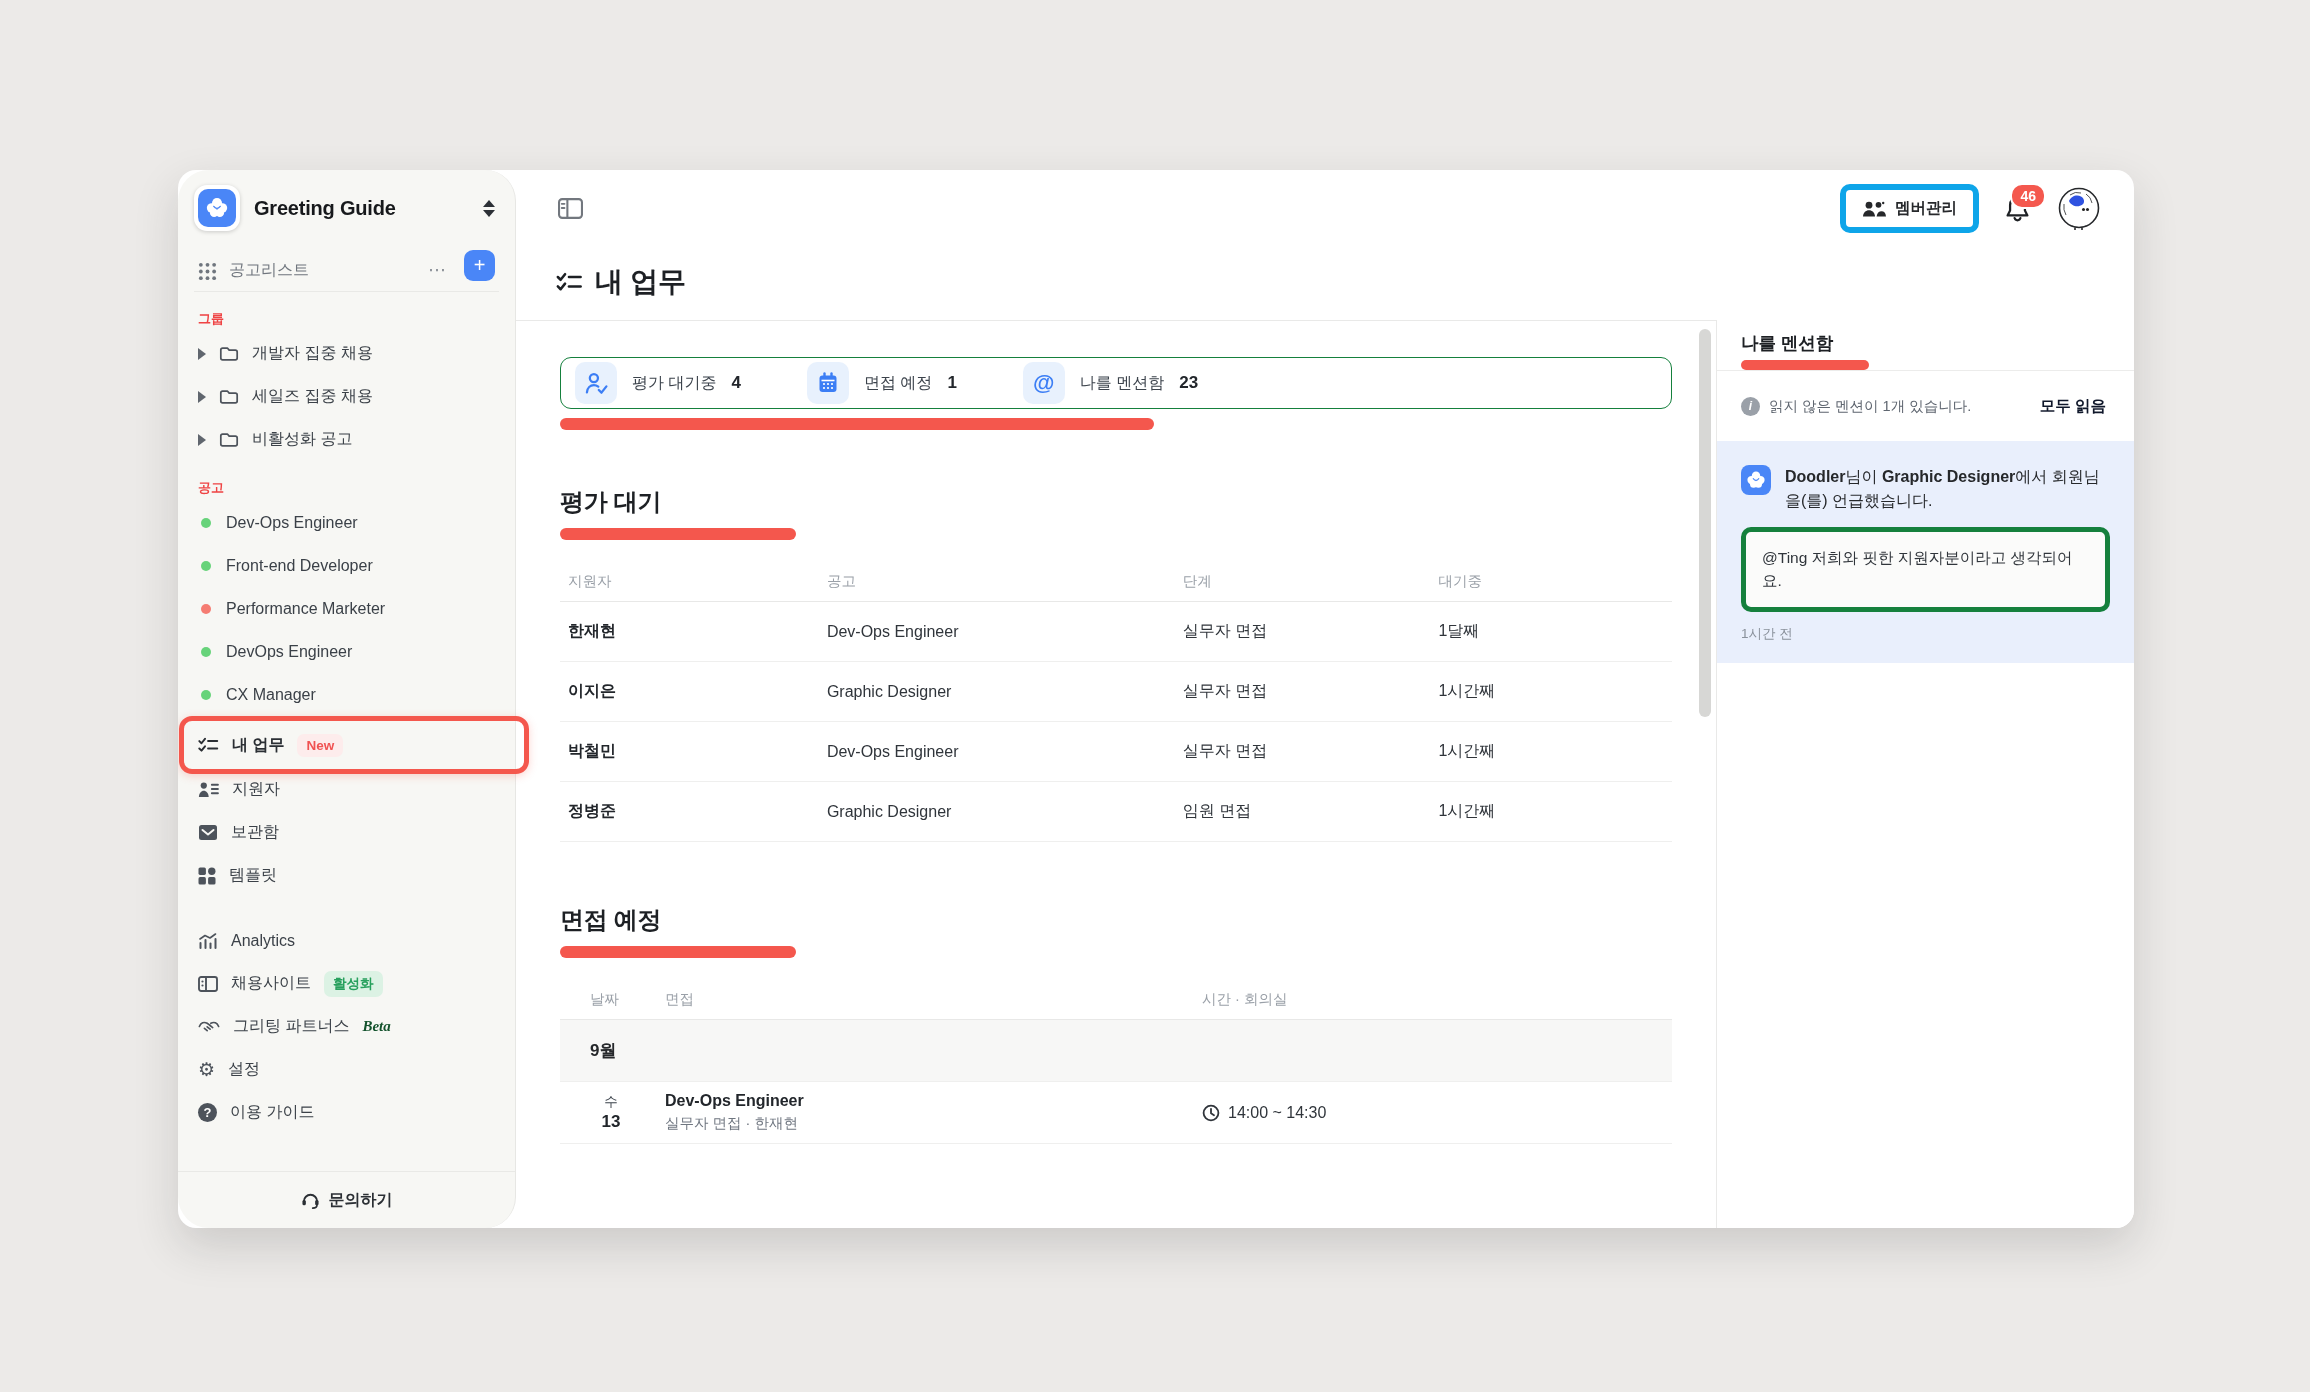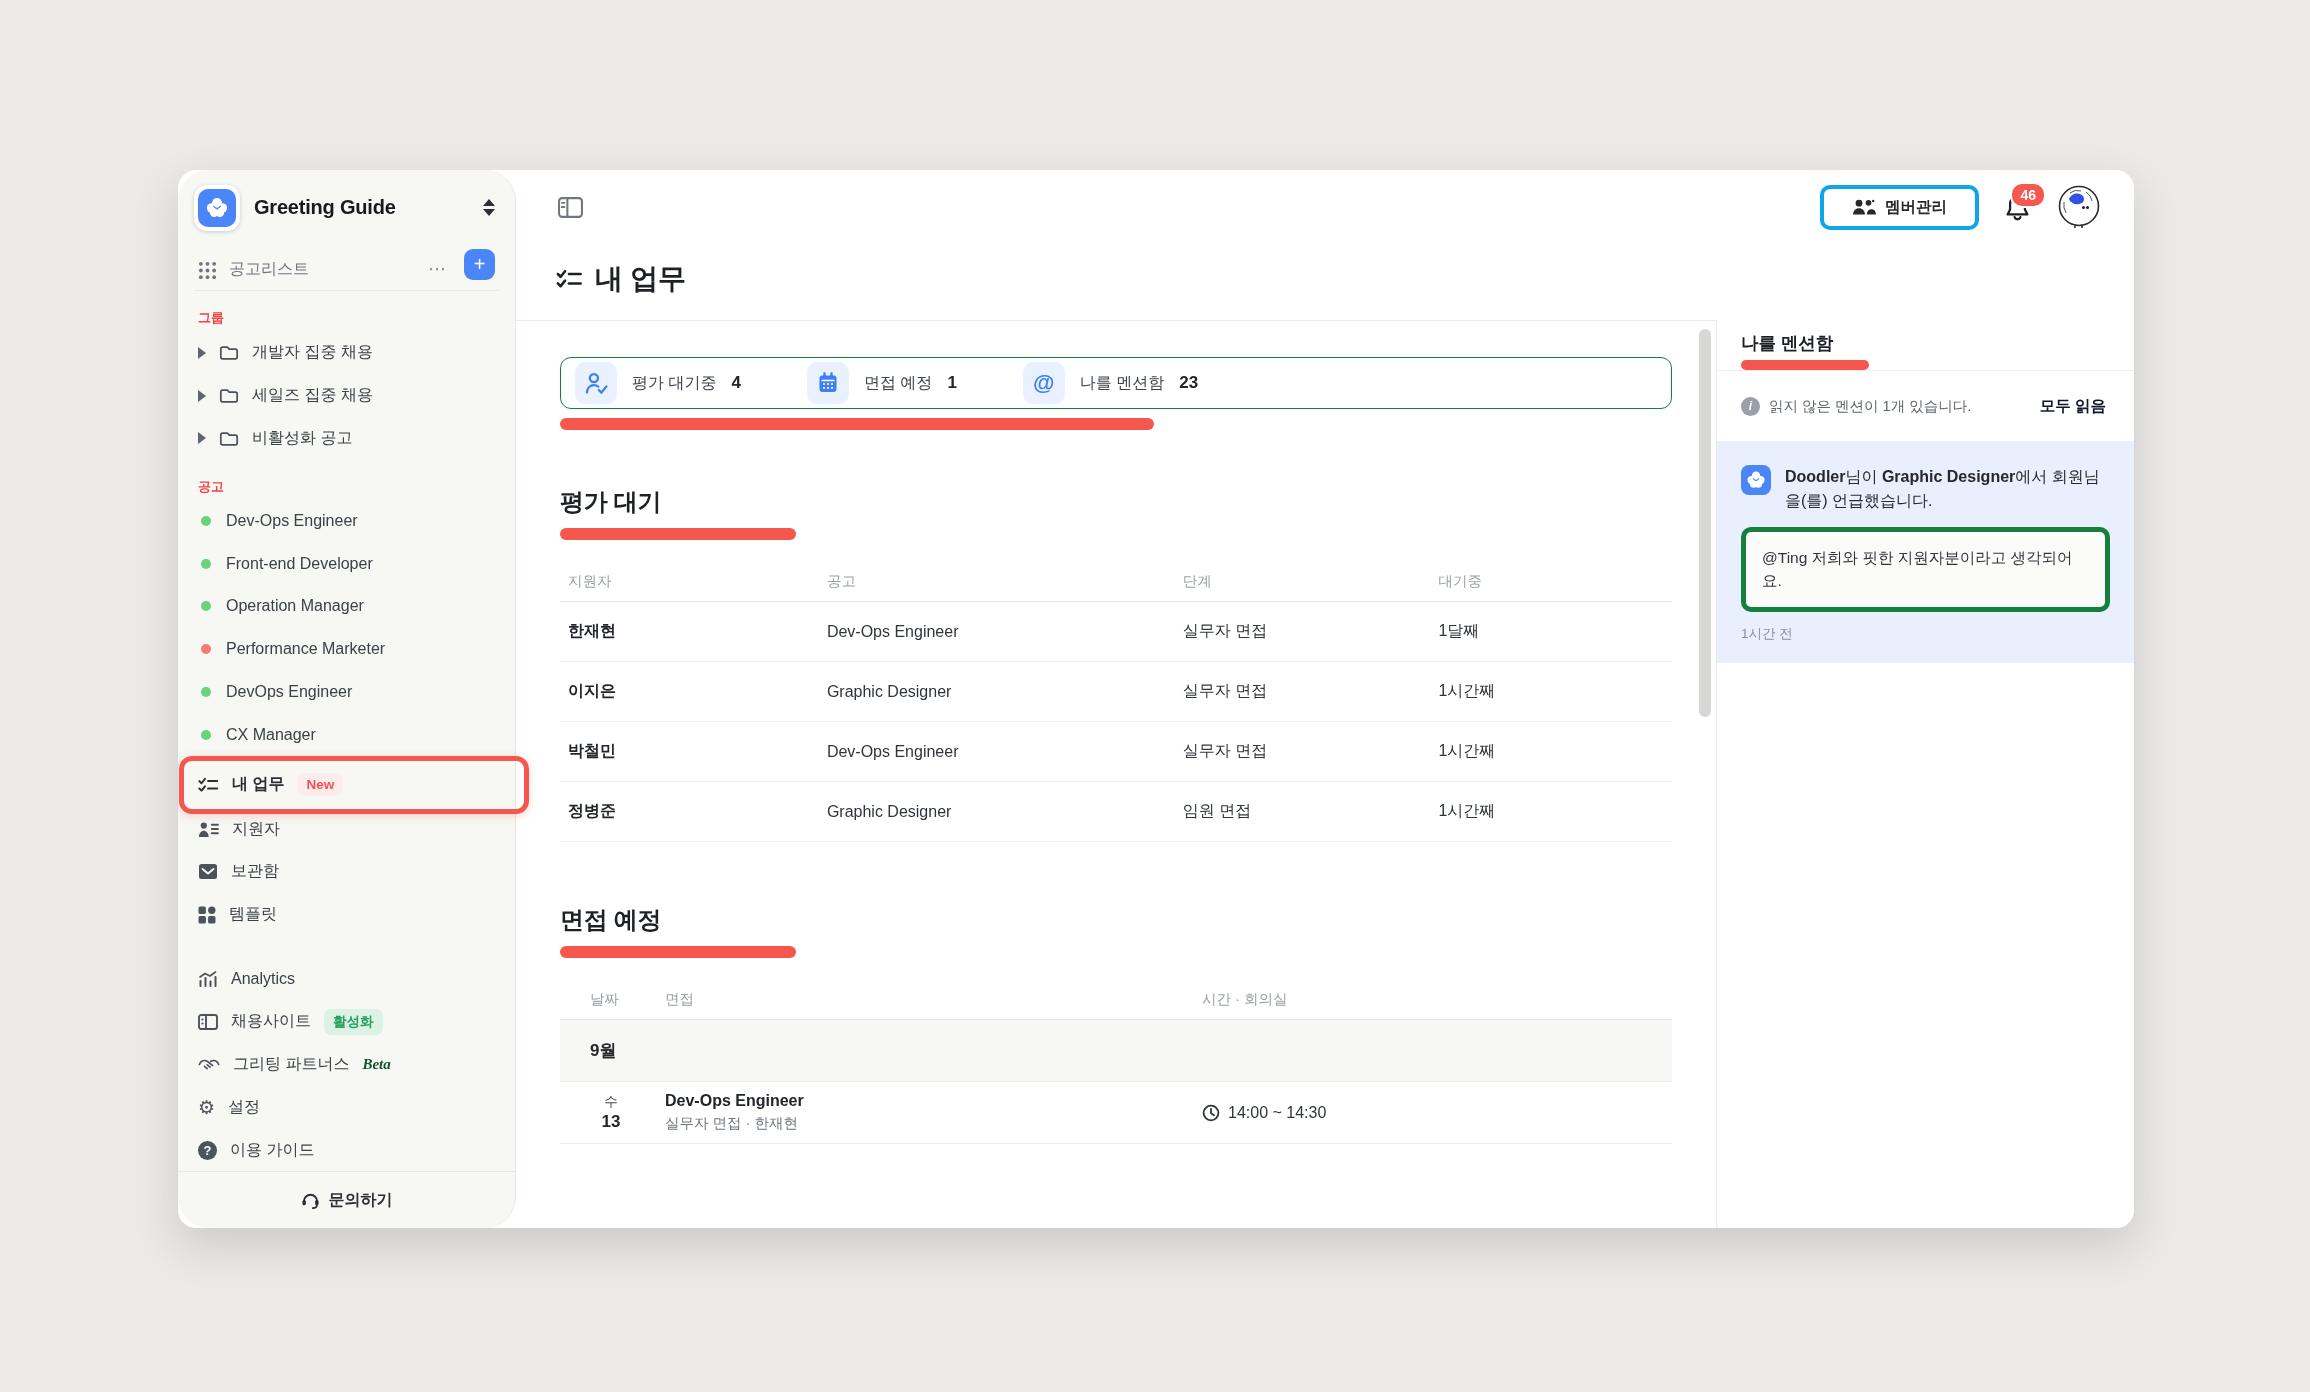--- a/index.html
+++ b/index.html
@@ -50,22 +50,22 @@
 
   .contact-bar { margin-top:auto; height:57px; border-top:1px solid #e9e9e6; display:flex; align-items:center;
                  justify-content:center; gap:9px; font-size:16px; font-weight:600; color:#2b2f34; cursor:pointer; }
 
   
   .work { flex:1; display:flex; flex-direction:column; min-width:0; }
   .topbar { height:150px; padding:14px 32px 0 40px; display:flex; flex-direction:column; flex:0 0 150px; }
   .topbar-row1 { display:flex; align-items:center; }
   .collapse-btn { cursor:pointer; display:flex; padding:2px; }
   .top-right { margin-left:auto; display:flex; align-items:center; gap:26px; }
-  .member-btn { display:flex; align-items:center; gap:9px; border:4px solid #0ea5e9; border-radius:10px;
-                padding:8px 28px; font-size:15.5px; font-weight:600; color:#26282b; cursor:pointer; background:#fff; }
+  .member-btn { display:flex; align-items:center; gap:9px; border:6px solid #0ea5e9; border-radius:10px;
+                padding:8px 16px; font-size:15.5px; font-weight:600; color:#26282b; cursor:pointer; background:#fff; }
   .bell-wrap { position:relative; cursor:pointer; }
   .notif-badge { position:absolute; top:-12px; right:-16px; background:#f4584e; color:#fff; font-size:14px; font-weight:700;
                  padding:3px 8px; border-radius:12px; border:2.5px solid #fff; }
   .avatar { width:46px; height:46px; cursor:pointer; }
   .title-row { display:flex; align-items:center; gap:12px; margin-top:30px; }
   .page-title { font-size:28px; font-weight:700; color:#1d2024; letter-spacing:-.3px; }
 
   .body { flex:1; display:flex; min-height:0; }
   .main { flex:1; border-top:1px solid #e9e9e8; position:relative; padding:0 44px; min-width:0; }
   .scroll-thumb { position:absolute; right:5px; top:8px; width:12px; height:388px; border-radius:7px; background:#d7d7d5; }
@@ -203,24 +203,20 @@
 
       <div class="section-label">공고</div>
 
       <div class="side-item">
         <span class="dot green"></span>
         <span class="item-label">Dev-Ops Engineer</span>
       </div>
       <div class="side-item">
         <span class="dot green"></span>
         <span class="item-label">Front-end Developer</span>
-      </div>
-      <div class="side-item">
-        <span class="dot green"></span>
-        <span class="item-label">Operation Manager</span>
       </div>
       <div class="side-item">
         <span class="dot red"></span>
         <span class="item-label">Performance Marketer</span>
       </div>
       <div class="side-item">
         <span class="dot green"></span>
         <span class="item-label">DevOps Engineer</span>
       </div>
       <div class="side-item">

